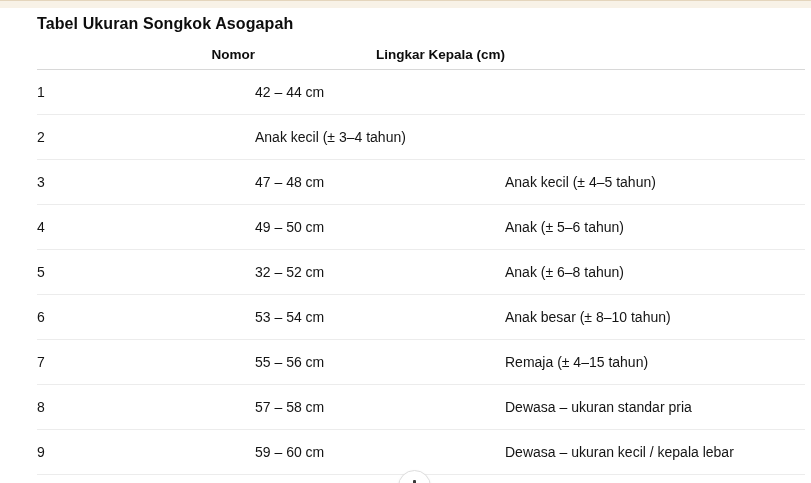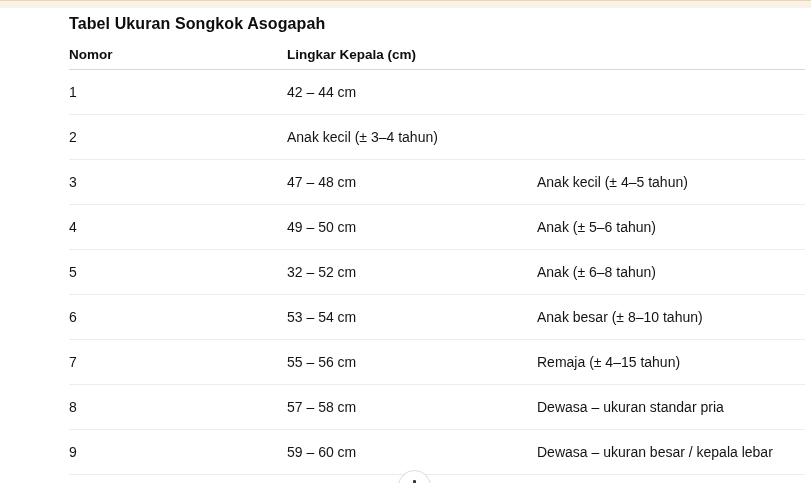--- a/index.html
+++ b/index.html
@@ -12,41 +12,41 @@
     position: relative;
   }
   .top-banner {
     width: 811px; height: 8px;
     background: #f8f2e7;
     border-top: 1px solid #e4d5bc;
   }
   .content {
     padding-left: 37px;
     padding-right: 6px;
-    margin-left: 32px;
   }
   .table-title {
     margin-top: 5px;
     font-size: 16px;
     line-height: 22px;
     font-weight: 700;
     color: #0d0d0d;
     letter-spacing: 0.1px;
   }
   .size-table { width: 100%; }
   .thead-row {
     display: grid;
     grid-template-columns: 218px 250px 1fr;
     height: 35px;
     align-items: end;
     padding-bottom: 7px;
     border-bottom: 1px solid #d8d8d8;
     font-size: 13.5px;
     font-weight: 700;
     color: #0d0d0d;
+    text-align: right;
   }
   .trow {
     display: grid;
     grid-template-columns: 218px 250px 1fr;
     height: 45px;
     align-items: center;
     border-bottom: 1px solid #ececec;
     font-size: 14px;
     font-weight: 400;
     color: #141414;
@@ -131,21 +131,21 @@
     <div class="cell">Remaja (± 4–15 tahun)</div>
   </div>
         <div class="trow">
     <div class="cell">8</div>
     <div class="cell">57 – 58 cm</div>
     <div class="cell">Dewasa – ukuran standar pria</div>
   </div>
         <div class="trow">
     <div class="cell">9</div>
     <div class="cell">59 – 60 cm</div>
-    <div class="cell">Dewasa – ukuran besar / kepala lebar</div>
+    <div class="cell">Dewasa – ukuran kecil / kepala lebar</div>
   </div>
       </div>
   </div>
 </div>
 
 <button class="scroll-btn">
   <span class="arrow-down"></span>
 </button>
 
 </body></html>

